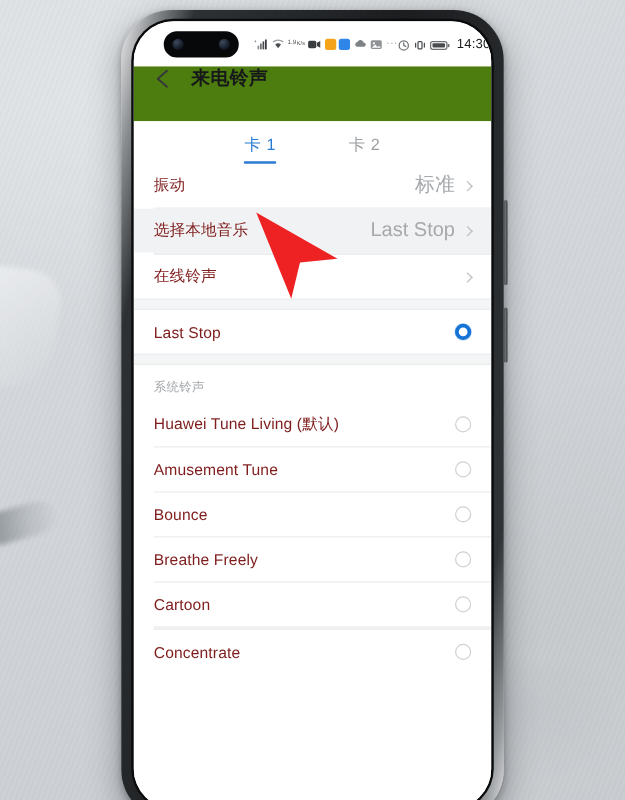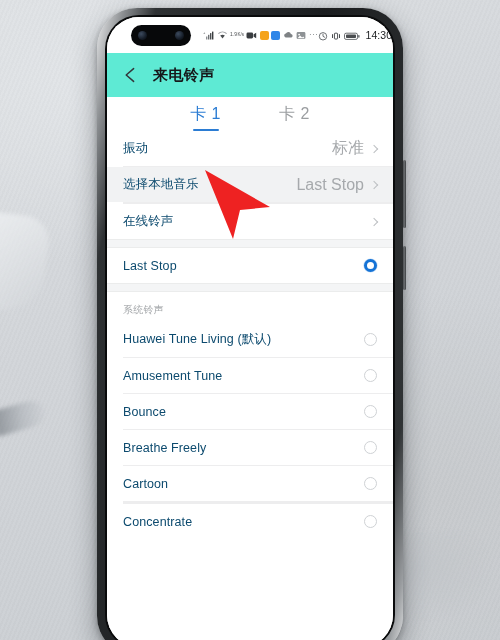--- a/index.html
+++ b/index.html
@@ -123,42 +123,42 @@
     width: 9px; height: 9px; border-radius: 2px;
     display: inline-block;
   }
   #clock {
     font-size: 10.5px; color: #1b1d1f; letter-spacing: .1px;
     margin-left: 2px; font-family: "Liberation Sans", sans-serif;
   }
 
   
   #title-bar {
-    display: flex; align-items: center;
+    display: flex; align-items: flex-start;
     height: 44px;
     padding: 0 14px;
-    background: #5eead4;
+    background: #4d7c0f;
   }
   #back-icon { width: 20px; height: 20px; flex: 0 0 auto; cursor: pointer; }
   #page-title {
     margin-left: 12px;
     font-size: 15px; color: #16181a; font-weight: 600;
     letter-spacing: .4px;
   }
 
   
   #tab-bar {
     display: flex; justify-content: center; align-items: flex-end;
     gap: 58px;
     height: 34px;
     background: #ffffff;
   }
   .tab {
     position: relative;
-    font-size: 16px;
+    font-size: 13px;
     padding-bottom: 6px;
     letter-spacing: .5px;
     cursor: pointer;
   }
   .tab.active { color: #2b7cd3; }
   .tab.inactive { color: #9b9ea1; }
   .tab.active::after {
     content: "";
     position: absolute; left: 50%; transform: translateX(-50%);
     bottom: 0; width: 26px; height: 2px;
@@ -173,21 +173,21 @@
   }
   .row {
     display: flex; align-items: center;
     height: 35px;
     padding: 0 16px;
     position: relative;
     cursor: pointer;
   }
   .row.pressed { background: #f1f2f3; }
   .row .label {
-    font-size: 12.5px; color: #0c4a6e;
+    font-size: 12.5px; color: #7f1d1d;
     flex: 1 1 auto;
     letter-spacing: .1px;
     white-space: nowrap; overflow: hidden; text-overflow: ellipsis;
   }
   .row .value {
     font-size: 16px; color: #a6a9ac;
     margin-right: 7px;
     white-space: nowrap;
   }
   .chevron {

